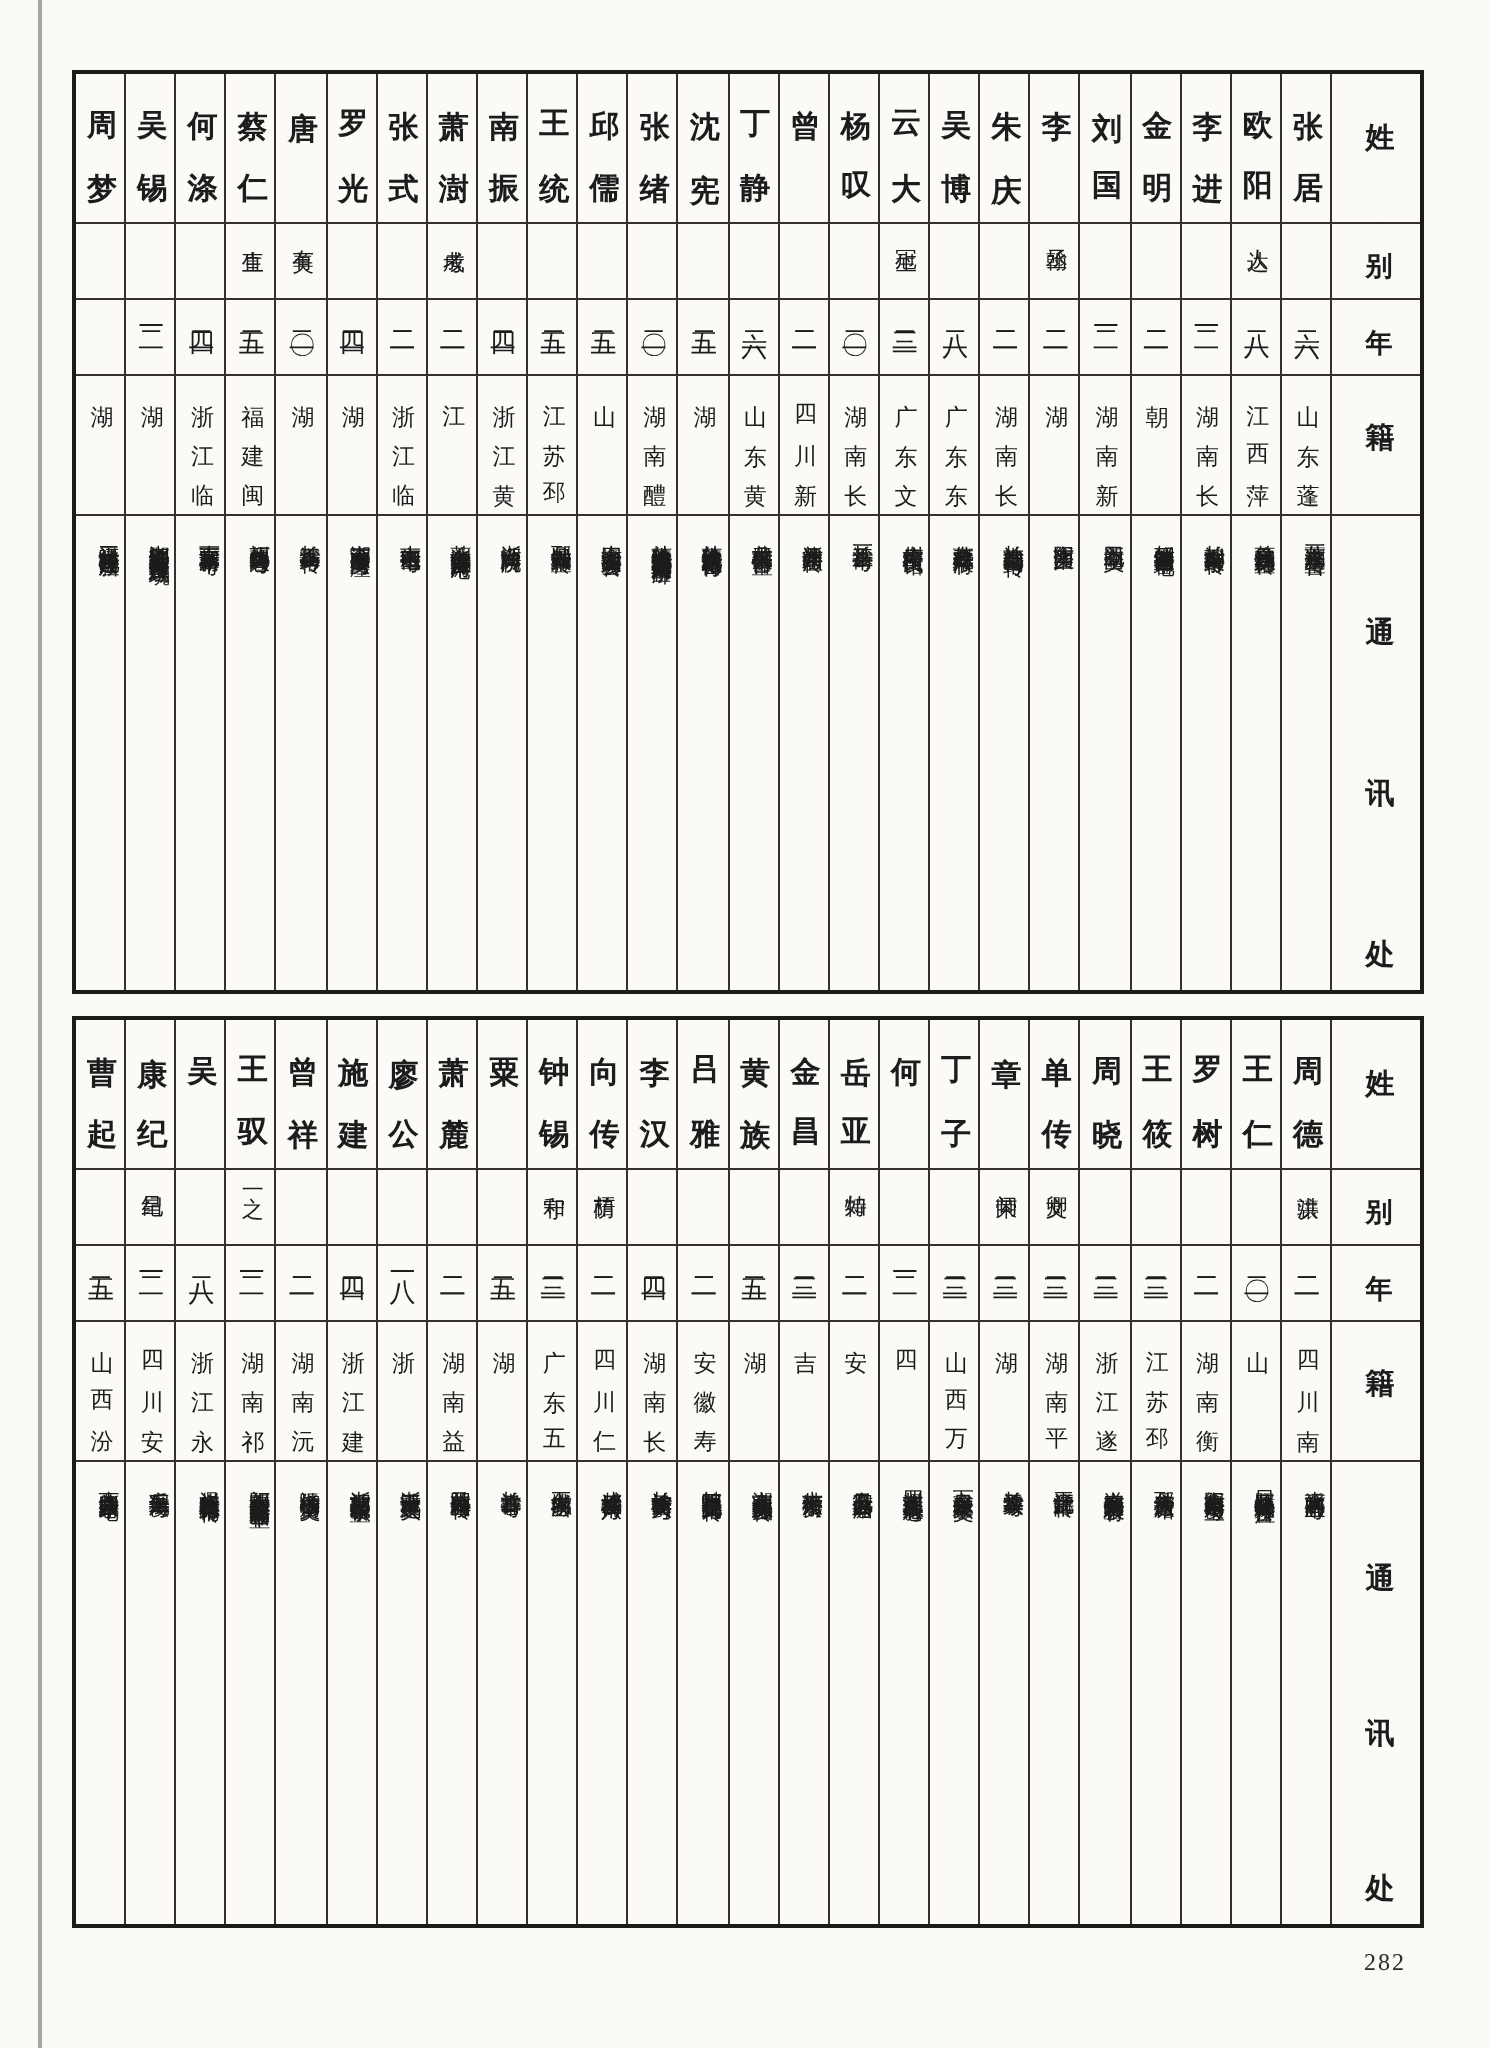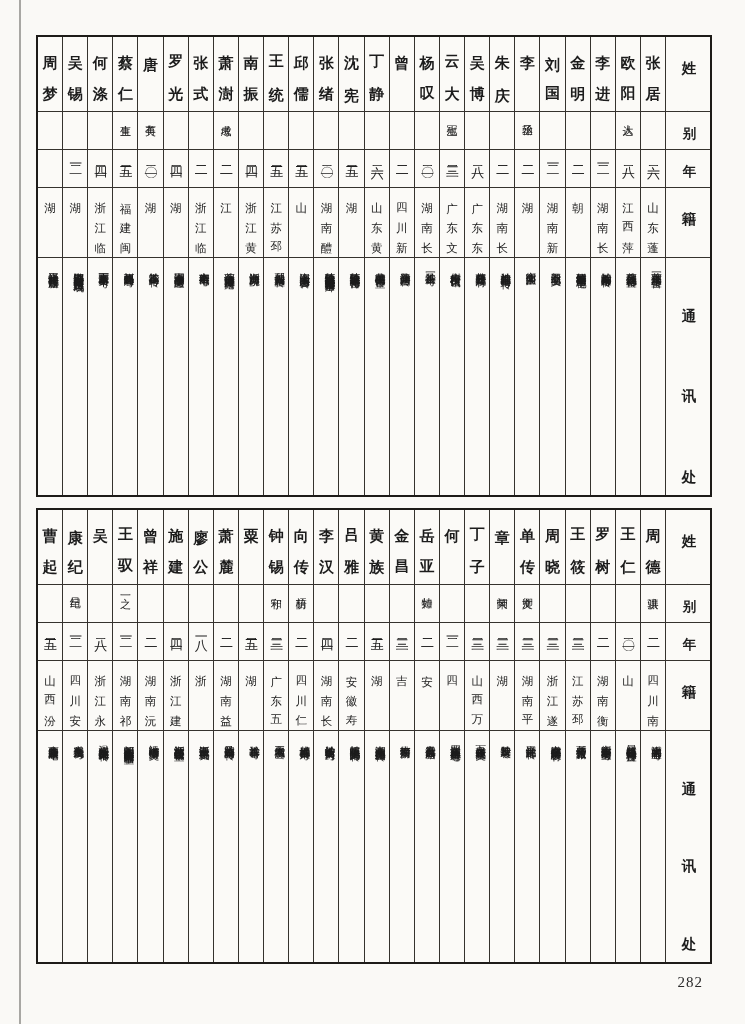--- a/index.html
+++ b/index.html
@@ -49,21 +49,21 @@
   
   .header-col .cell{line-height:42px;font-weight:bold;font-size:14.5px;
                     text-align:justify;text-align-last:justify;}
   .header-col .name-cell{padding:13px 0;}
   .header-col .alias-cell,.header-col .age-cell{padding:3px 0;font-size:13.5px;}
   .header-col .native-cell{padding:11px 0;}
   .header-col .address-cell{padding:38px 0;font-size:14.5px;letter-spacing:0;line-height:42px;}
 
   .page-number{
     position:absolute;top:974px;right:42px;
-    font-size:15px;letter-spacing:1px;color:#2a2a2a;
+    font-size:12px;letter-spacing:1px;color:#2a2a2a;
     font-family:"Liberation Serif","DejaVu Serif",serif;
   }
 </style>
 </head>
 <body>
 
 <div class="page">
   <div class="spine-shadow"></div>
 
   <div class="table-wrap table-top">

